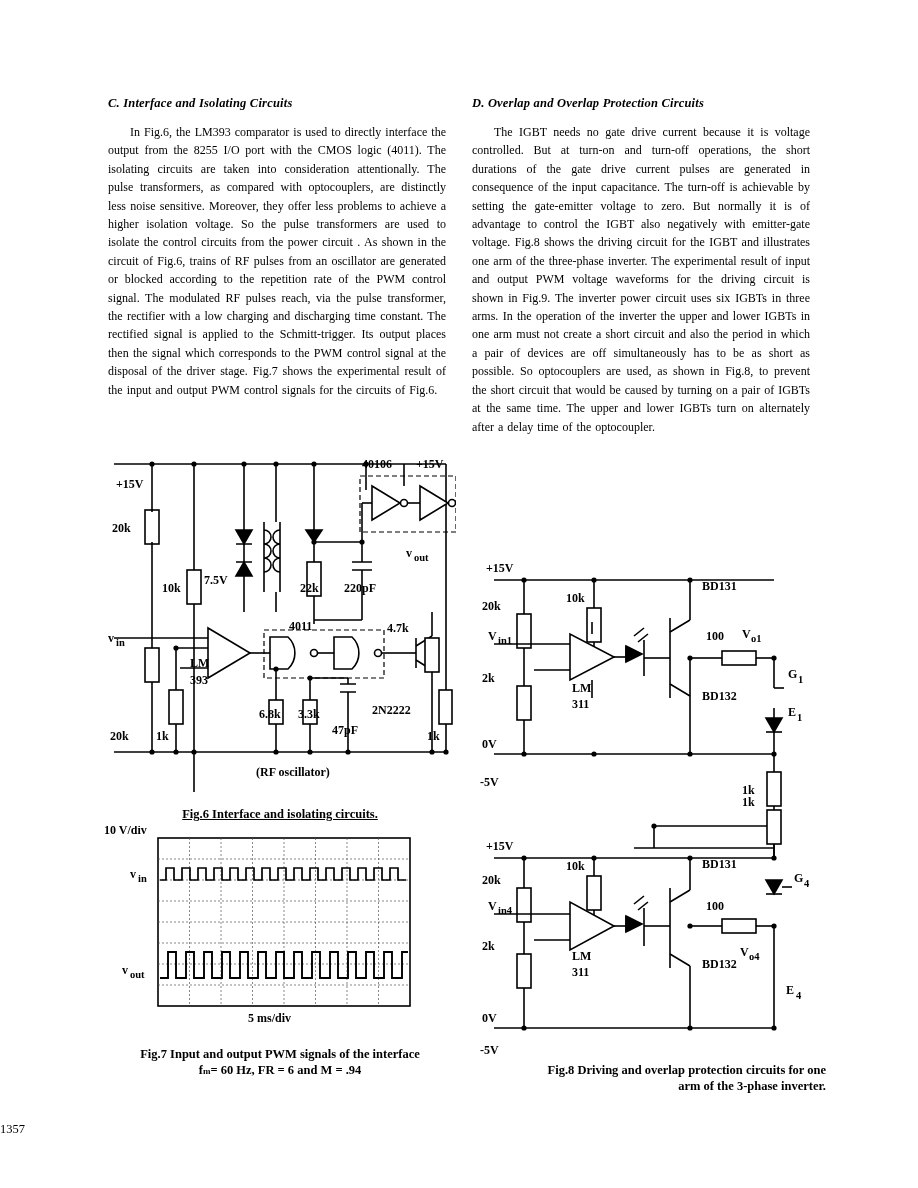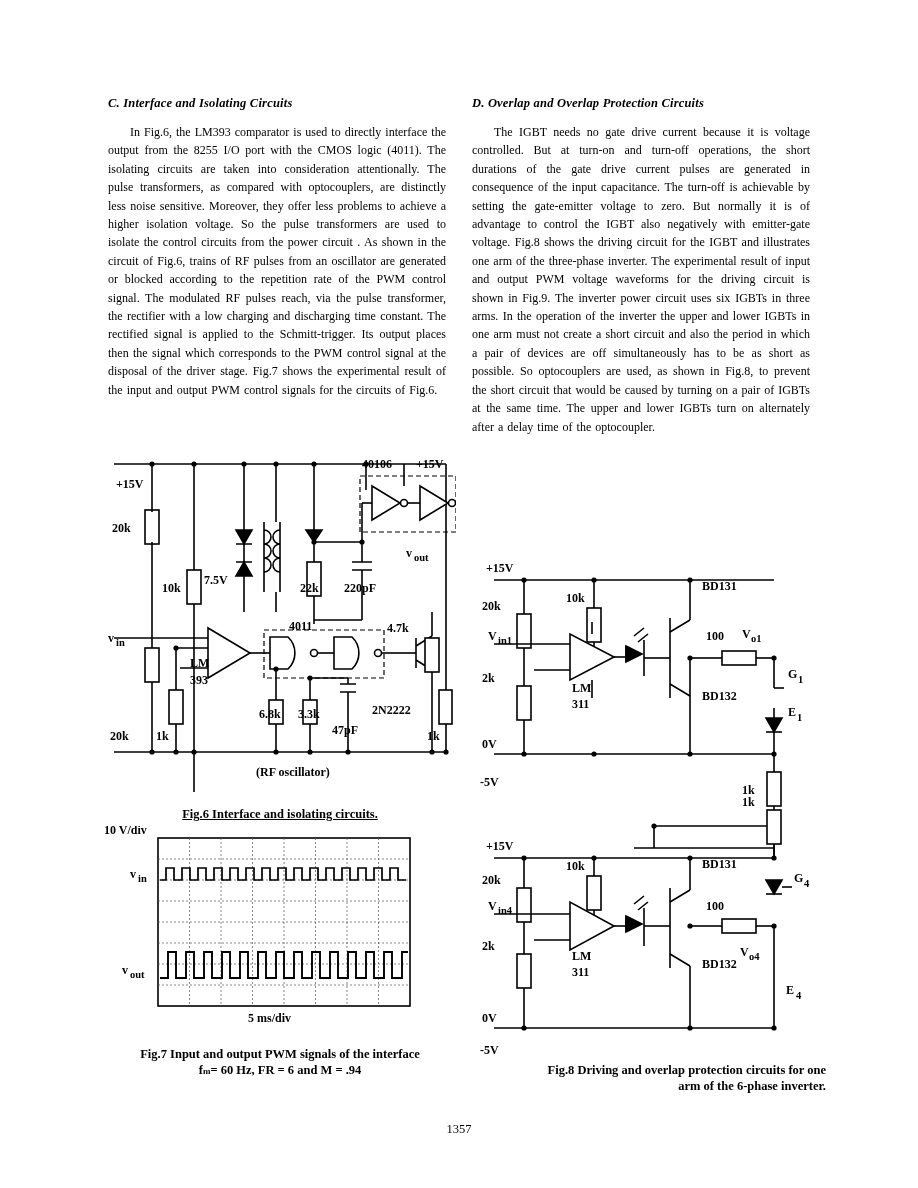--- a/index.html
+++ b/index.html
@@ -61,21 +61,20 @@
     font-family: "Liberation Serif", serif;
     font-size: 12px;
     font-weight: bold;
   }
   .lbl-sm { font-size: 10.5px; font-weight: bold; }
 
   .pagenum {
     position: absolute;
     left: 0; right: 0;
     top: 1122px;
-    text-align: center;
     font-size: 12.5px;
   }
   .footnote-sub { font-size: 9px; }
 </style>
 </head>
 <body>
 
 <div class="page">
 
   <div class="col col-left">
@@ -434,19 +433,19 @@
       <text class="lbl" x="266" y="398">V</text>
       <text class="lbl-sm" x="275" y="402">o4</text>
       <text class="lbl" x="320" y="324">G</text>
       <text class="lbl-sm" x="330" y="329">4</text>
       <text class="lbl" x="312" y="436">E</text>
       <text class="lbl-sm" x="322" y="441">4</text>
       <text class="lbl" x="268" y="248">1k</text>
     </svg>
     <div class="caption" style="margin-top:4px;text-align:right;">
       <div>Fig.8 Driving and overlap protection circuits for one</div>
-      <div>arm of the 6-phase inverter.</div>
+      <div>arm of the 3-phase inverter.</div>
     </div>
   </div>
 
   <div class="pagenum">1357</div>
 
 </div>
 
 </body></html>

